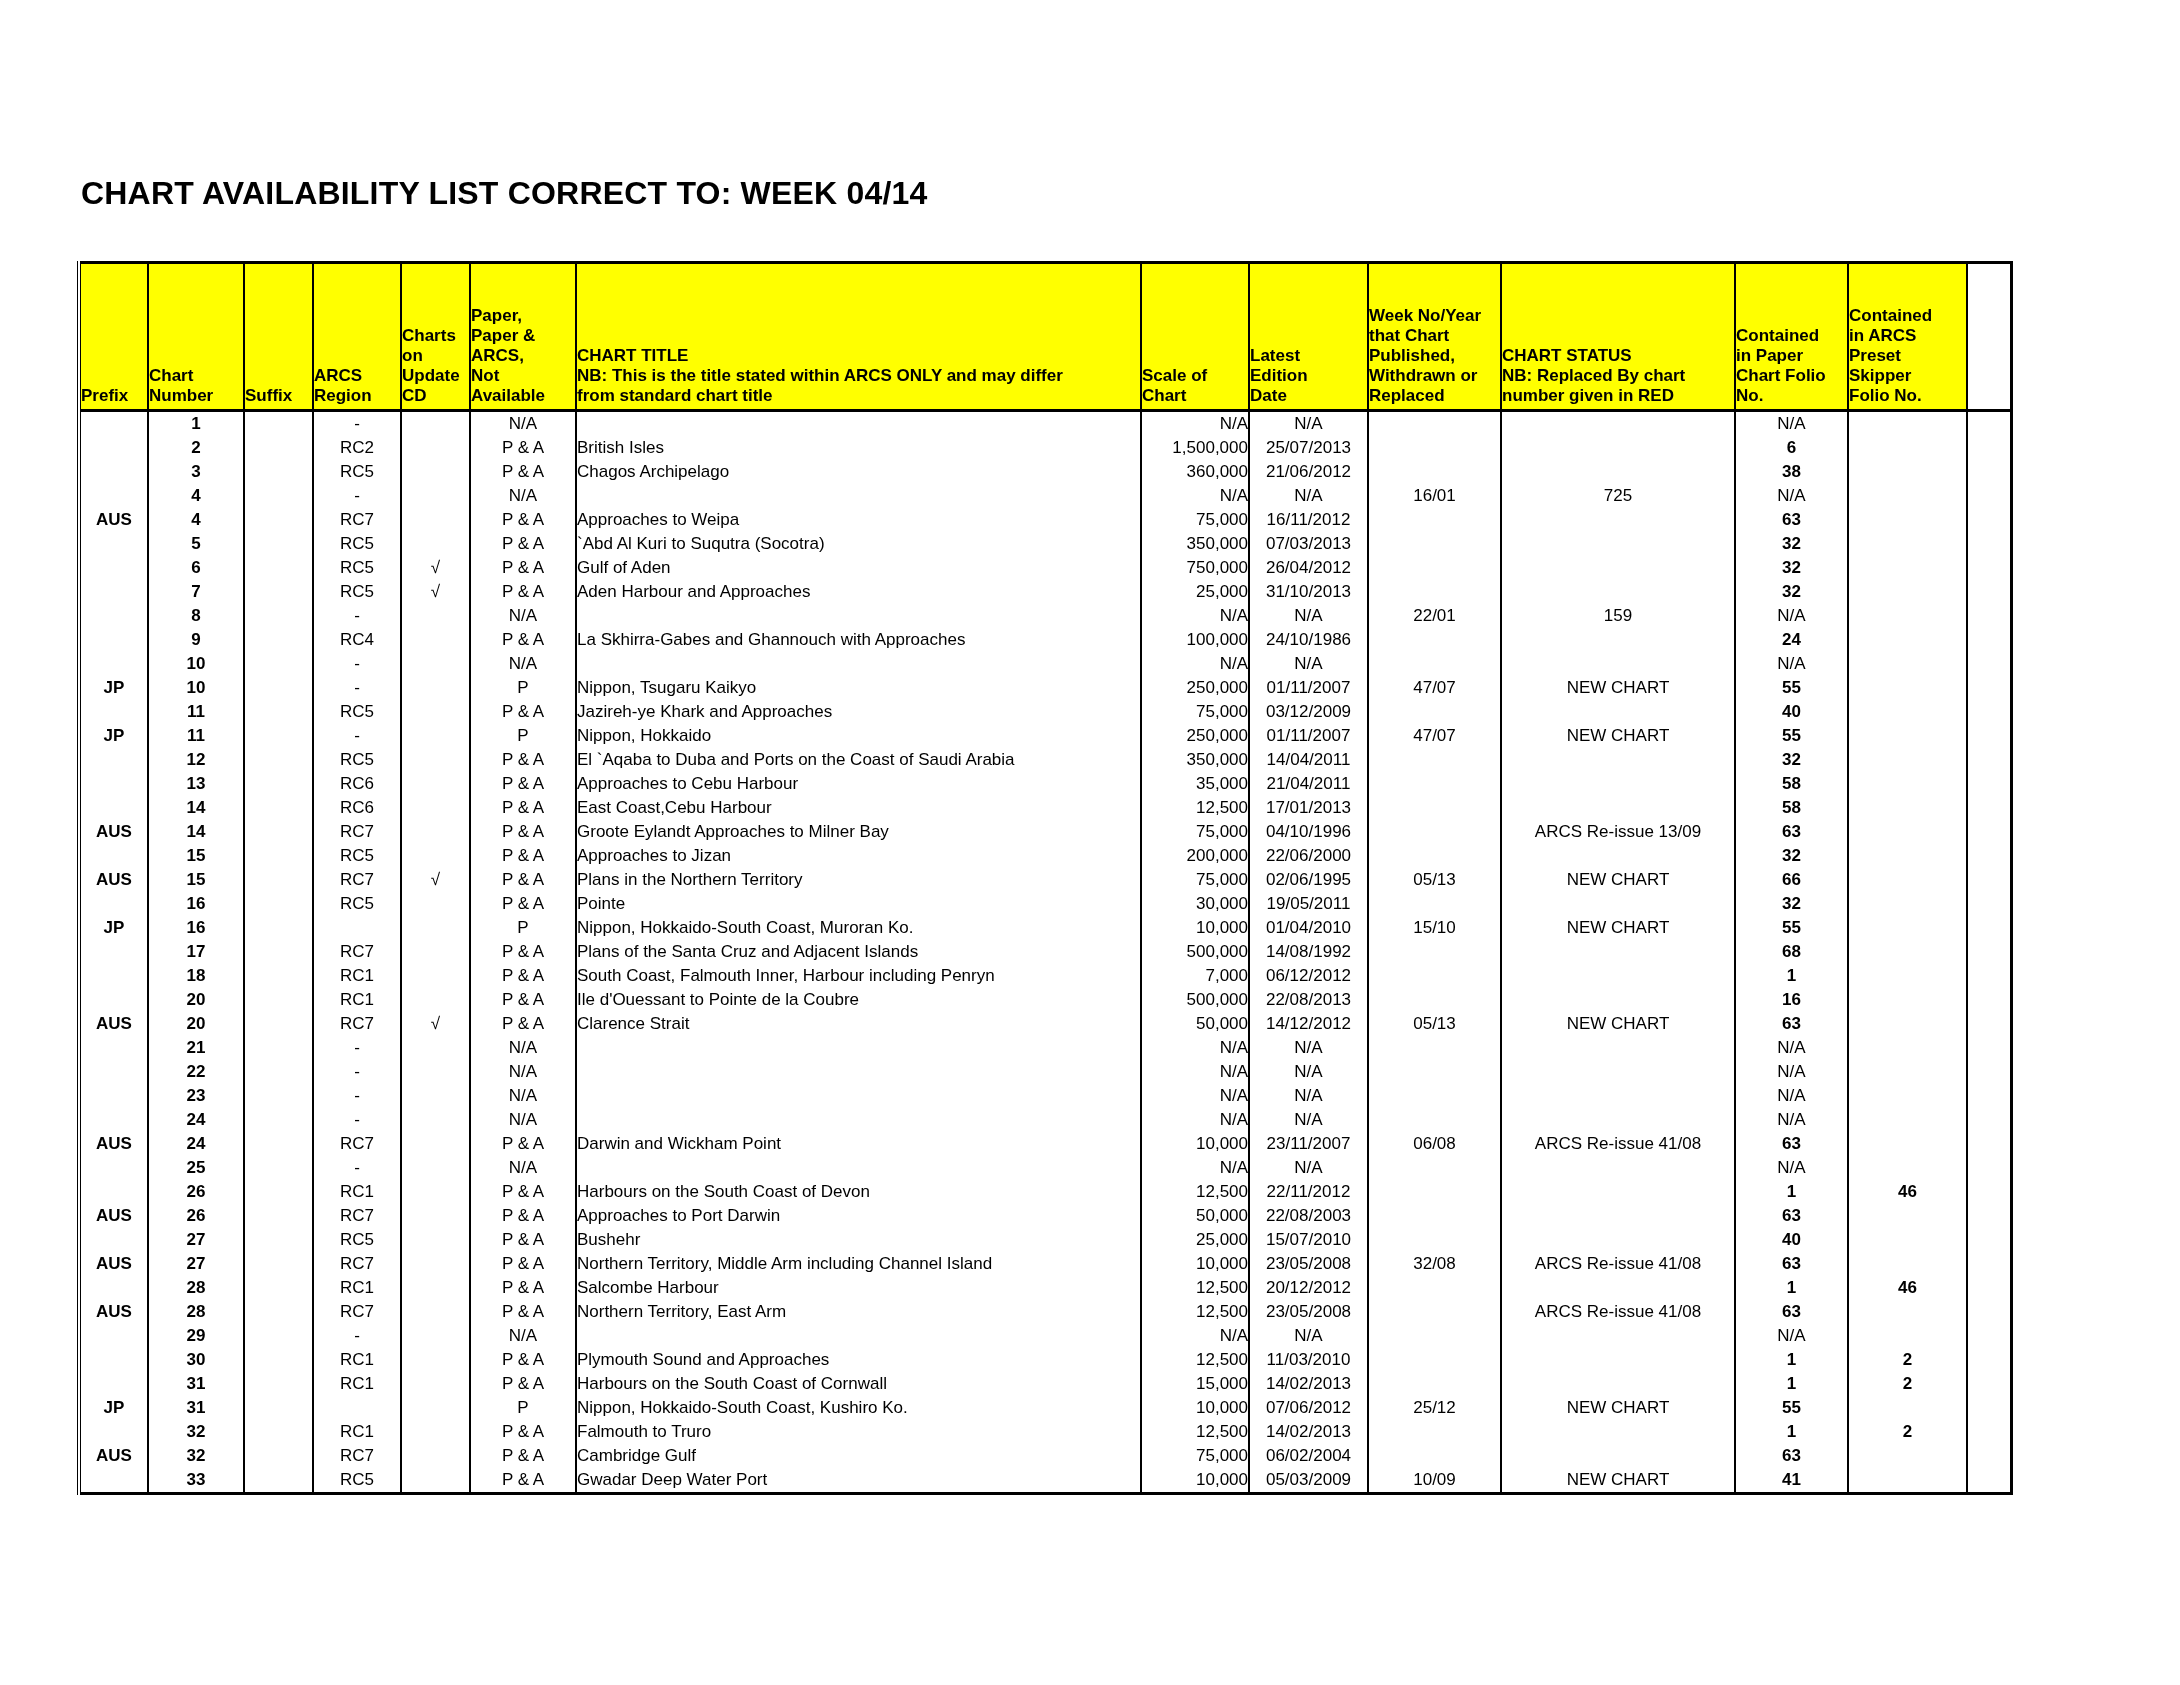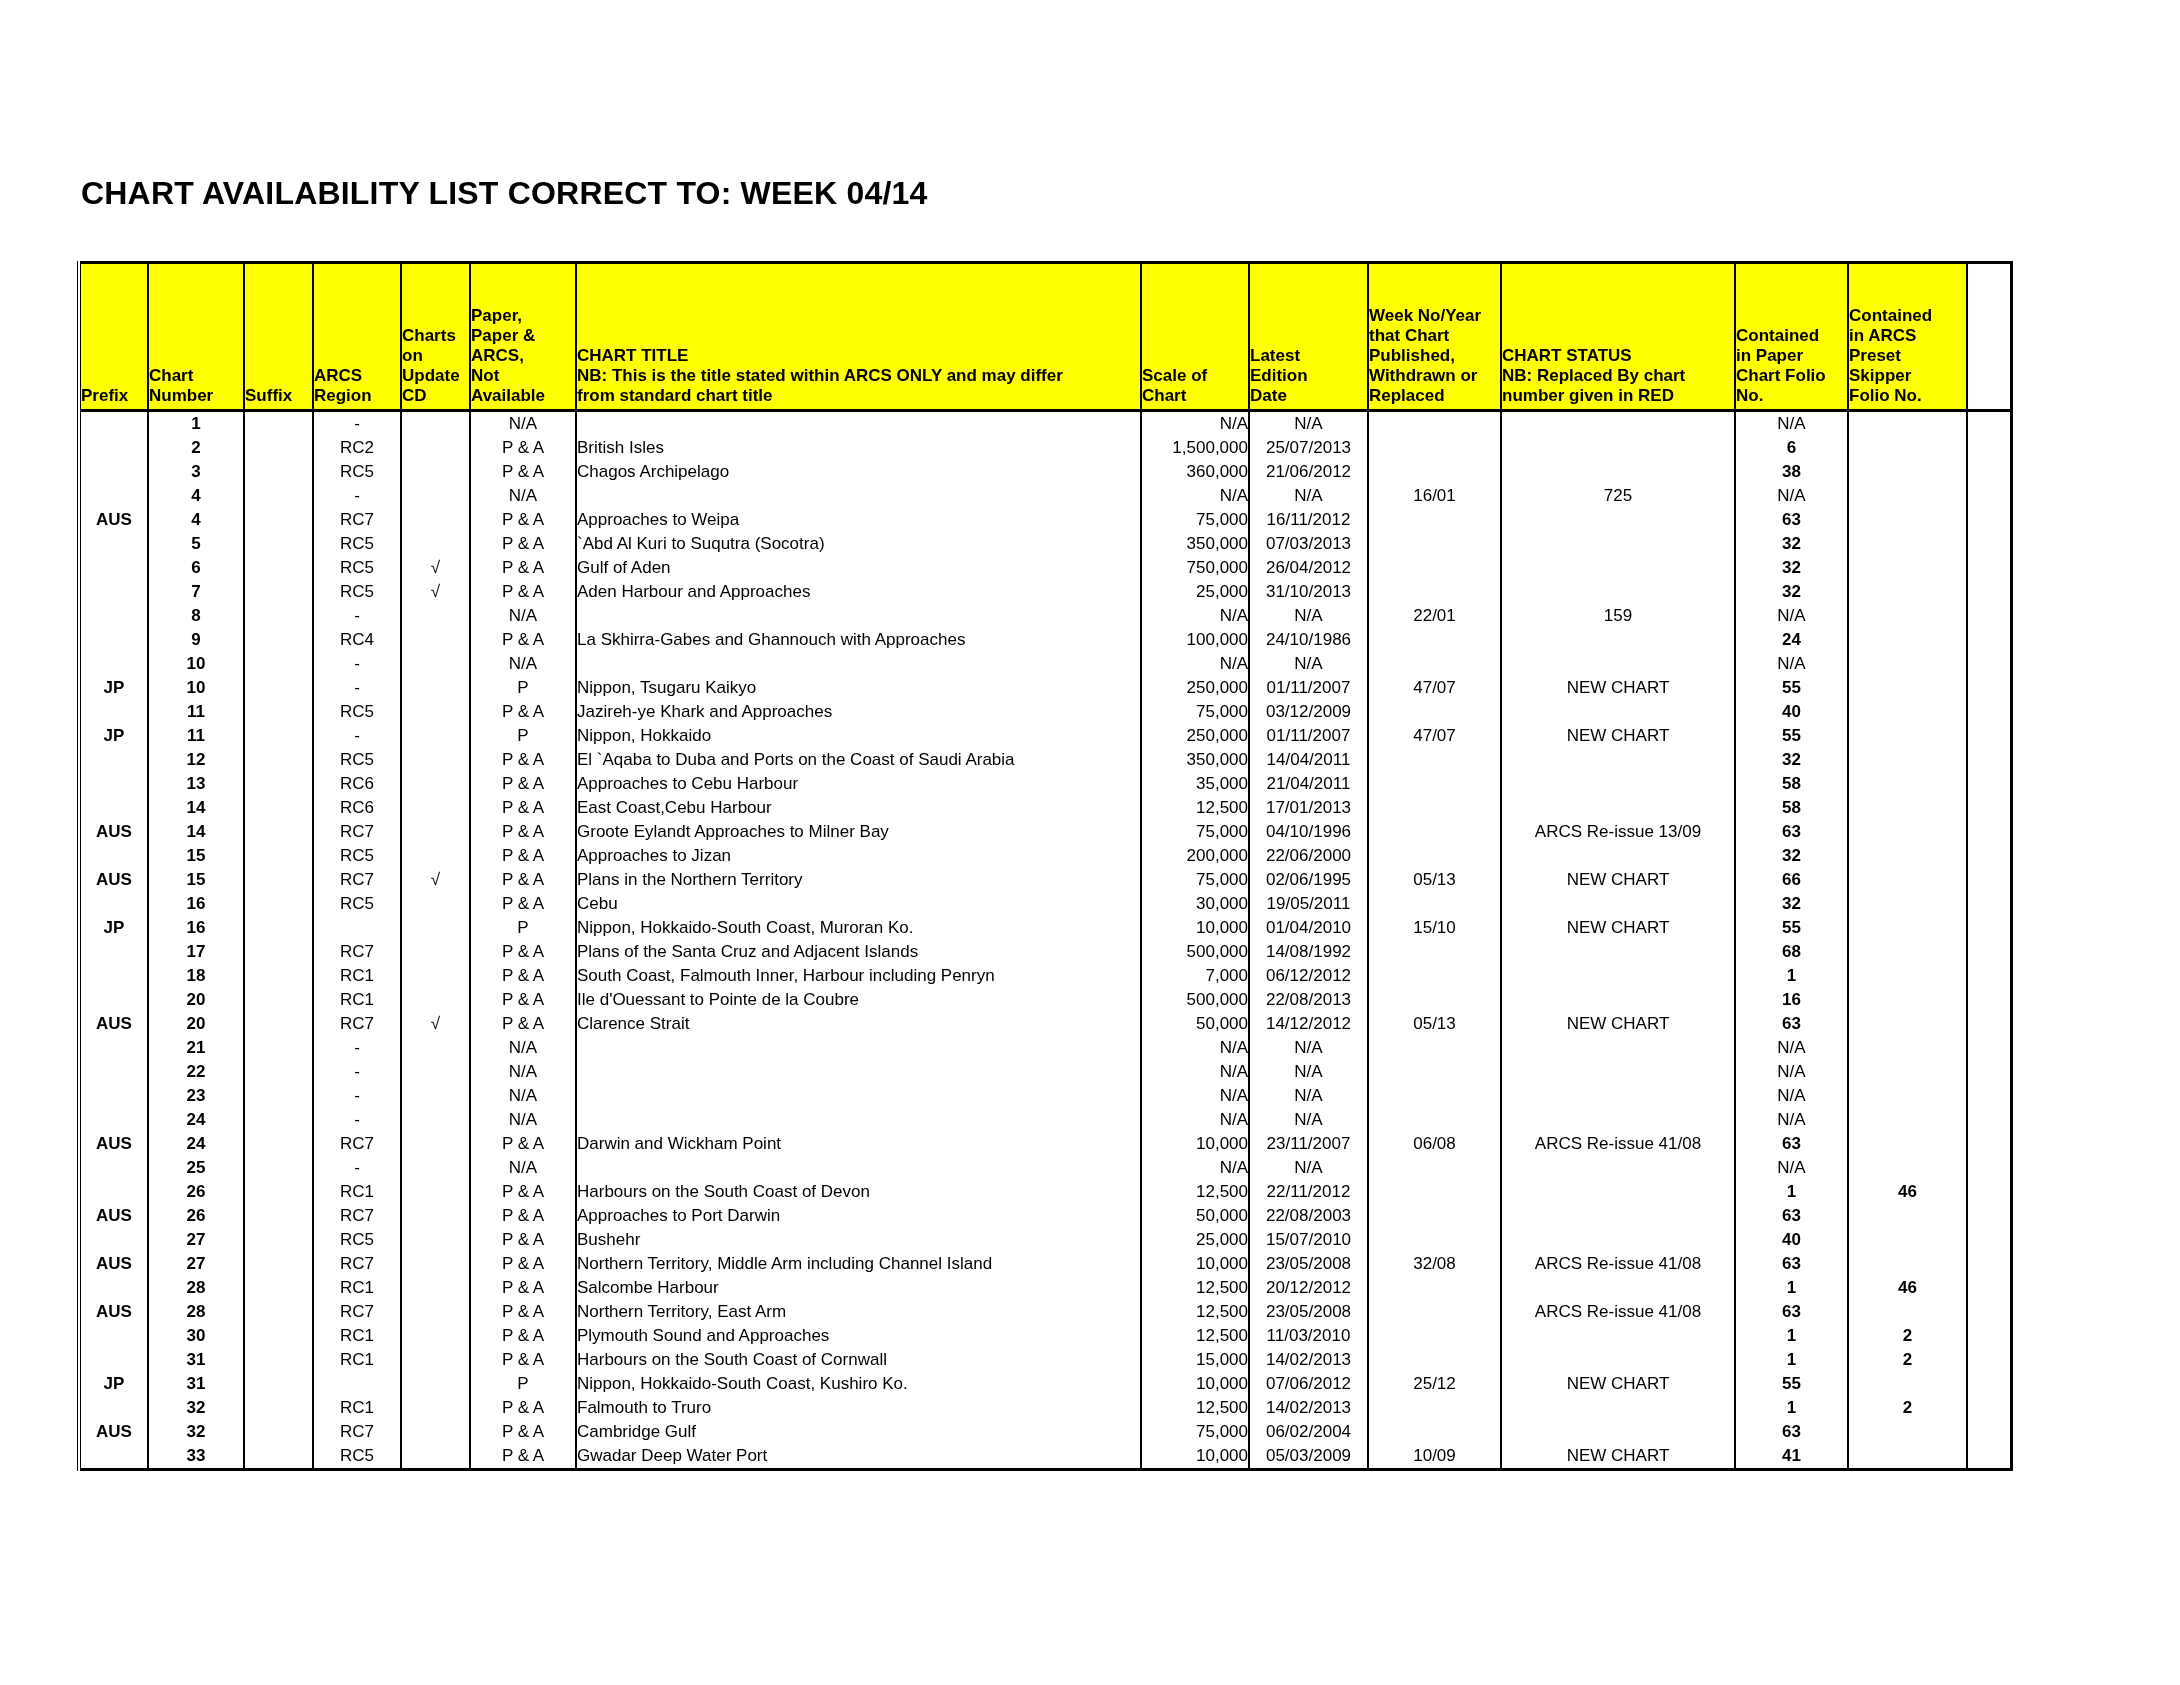--- a/index.html
+++ b/index.html
@@ -504,21 +504,21 @@
             <td class="ctr blue"></td>
             <td style="border-right: 3.1px solid rgb(0, 0, 0);"></td>
           </tr>
           <tr>
             <td class="ctr bold c-prefix"></td>
             <td class="ctr bold">16</td>
             <td class="ctr"></td>
             <td class="ctr">RC5</td>
             <td class="ctr tick"></td>
             <td class="ctr">P &amp; A</td>
-            <td class="lft">Cebu</td>
+            <td class="lft">Pointe</td>
             <td class="rgt">30,000</td>
             <td class="ctr">19/05/2011</td>
             <td class="ctr"></td>
             <td class="ctr"></td>
             <td class="ctr blue">32</td>
             <td class="ctr blue"></td>
             <td style="border-right: 3.1px solid rgb(0, 0, 0);"></td>
           </tr>
           <tr>
             <td class="ctr bold c-prefix">JP</td>
@@ -782,20 +782,36 @@
             <td class="ctr"></td>
             <td class="ctr">RC7</td>
             <td class="ctr tick"></td>
             <td class="ctr">P &amp; A</td>
             <td class="lft">Northern Territory, East Arm</td>
             <td class="rgt">12,500</td>
             <td class="ctr">23/05/2008</td>
             <td class="ctr"></td>
             <td class="ctr">ARCS Re-issue 41/08</td>
             <td class="ctr blue">63</td>
+            <td class="ctr blue"></td>
+            <td style="border-right: 3.1px solid rgb(0, 0, 0);"></td>
+          </tr>
+          <tr>
+            <td class="ctr bold c-prefix"></td>
+            <td class="ctr bold red">29</td>
+            <td class="ctr"></td>
+            <td class="ctr red">-</td>
+            <td class="ctr tick"></td>
+            <td class="ctr red">N/A</td>
+            <td class="lft"></td>
+            <td class="rgt red">N/A</td>
+            <td class="ctr red">N/A</td>
+            <td class="ctr red"></td>
+            <td class="ctr red"></td>
+            <td class="ctr red">N/A</td>
             <td class="ctr blue"></td>
             <td style="border-right: 3.1px solid rgb(0, 0, 0);"></td>
           </tr>
           <tr>
             <td class="ctr bold c-prefix"></td>
             <td class="ctr bold">30</td>
             <td class="ctr"></td>
             <td class="ctr">RC1</td>
             <td class="ctr tick"></td>
             <td class="ctr">P &amp; A</td>

